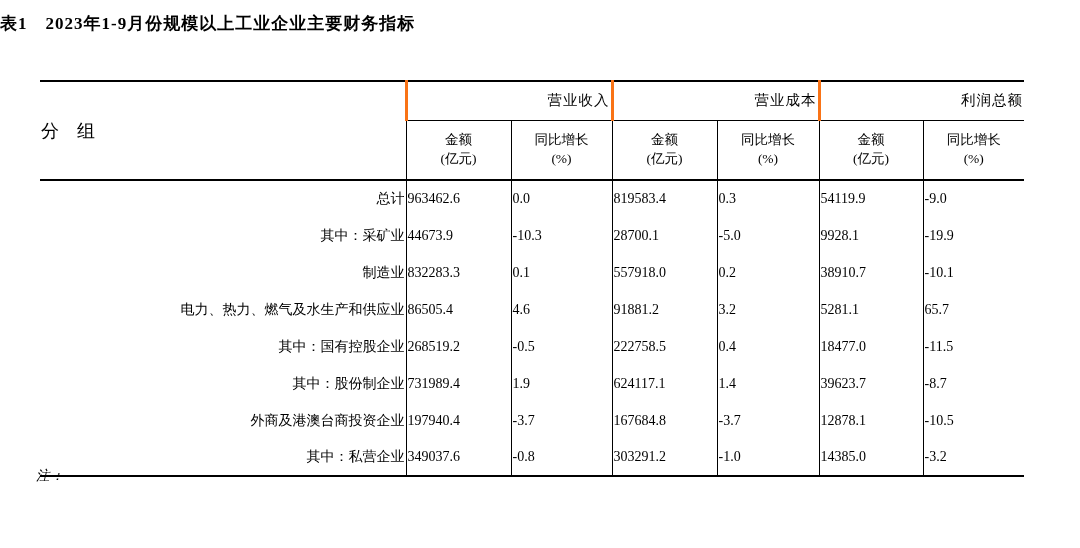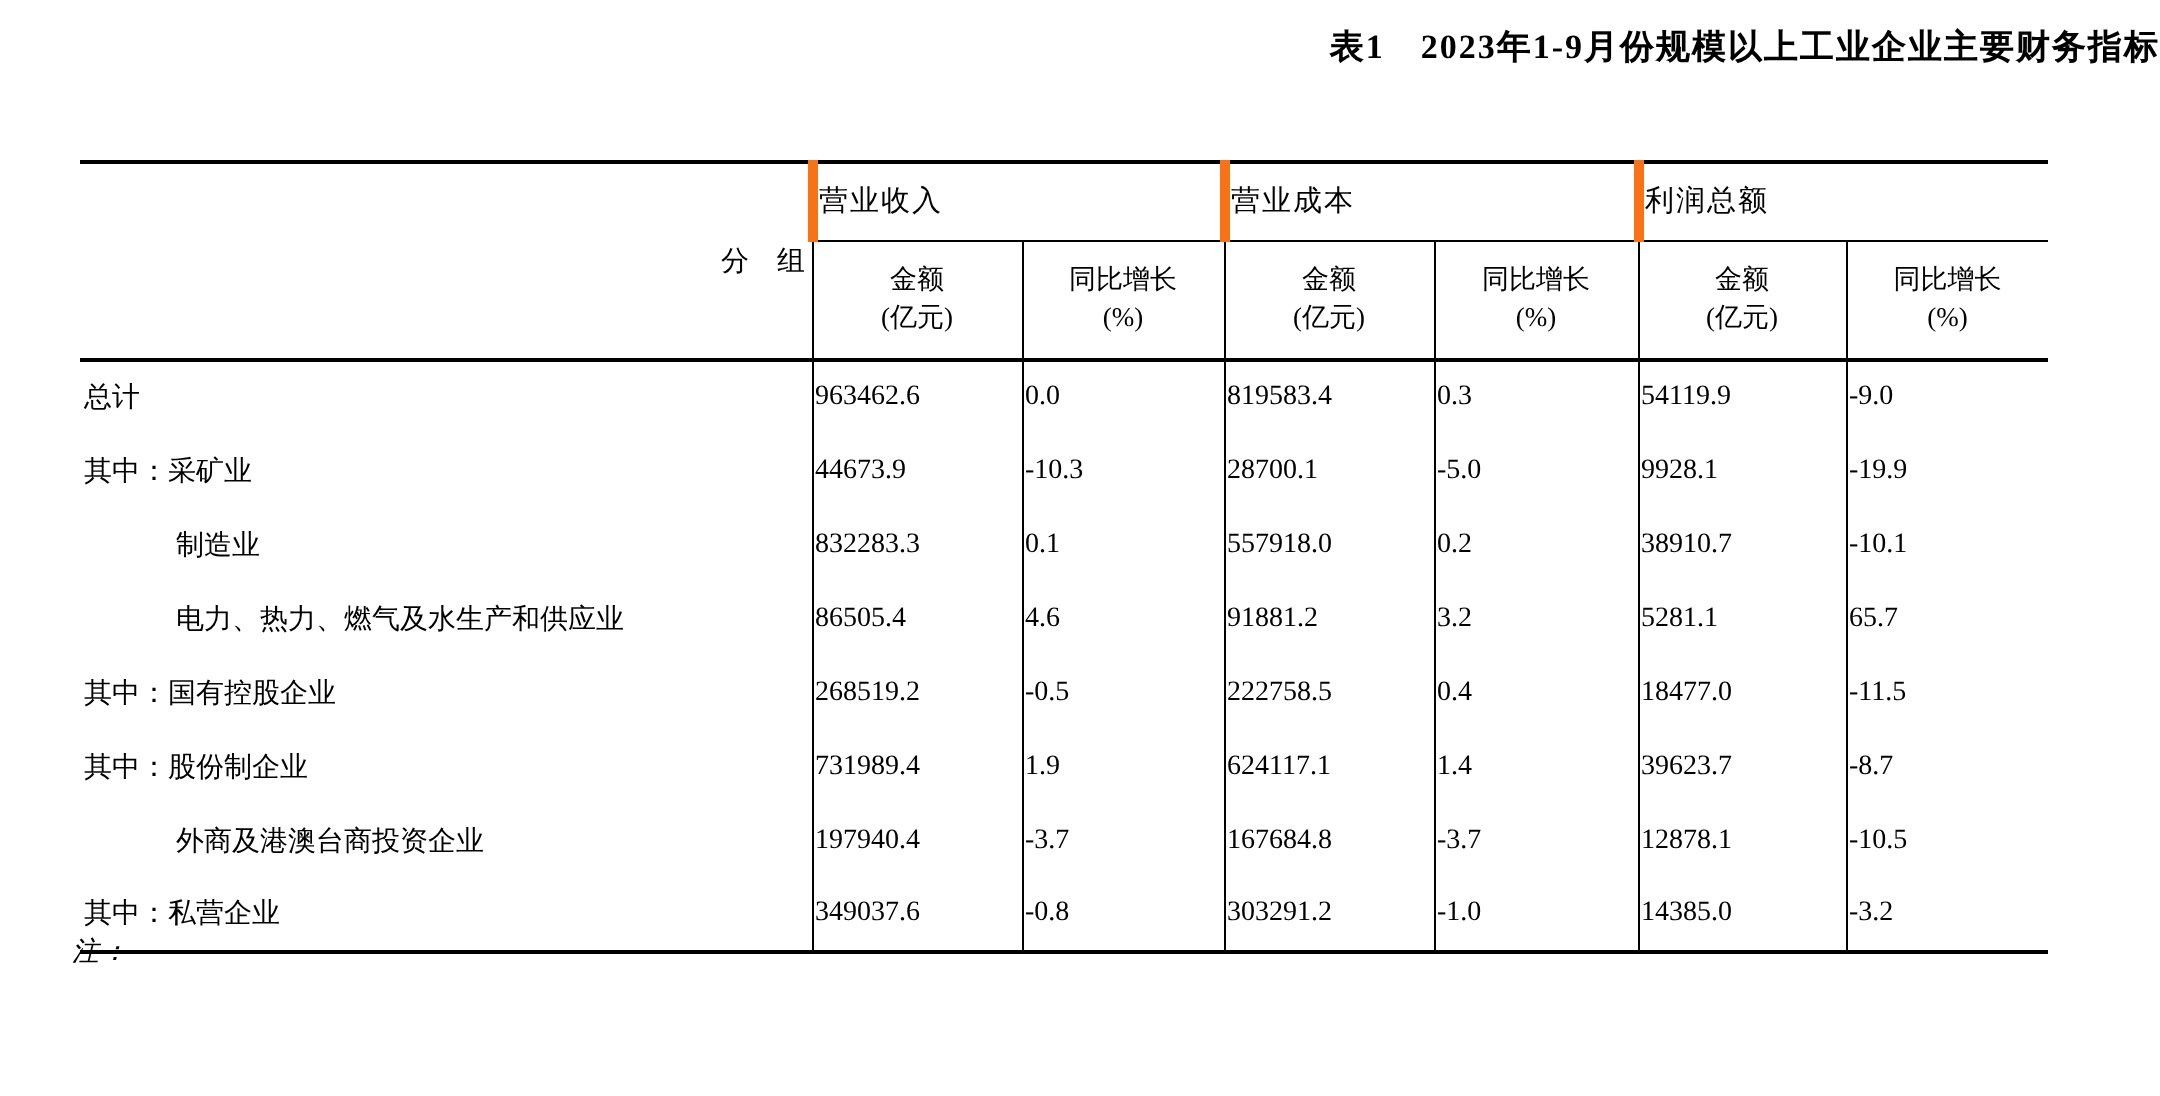--- a/index.html
+++ b/index.html
@@ -13,69 +13,69 @@
     width: 1080px;
     height: 548px;
     background: #ffffff;
     overflow: hidden;
   }
   .title {
     position: absolute;
     top: 12px;
     left: 0;
     width: 100%;
-    text-align: right;
+    text-align: left;
     font-size: 17px;
     font-weight: bold;
     letter-spacing: 1px;
   }
   table.stat-table {
     position: absolute;
     top: 80px;
     left: 40px;
     width: 984px;
     border-collapse: collapse;
     table-layout: fixed;
     border-top: 2px solid #000;
     border-bottom: 2px solid #000;
     font-size: 14px;
   }
   .stat-table th { font-weight: normal; }
   .label-head {
     border-right: 1px solid #000;
     border-bottom: 2px solid #000;
-    text-align: right;
-    vertical-align: middle;
-    font-size: 14px;
+    text-align: left;
+    vertical-align: middle;
+    font-size: 18px;
   }
   .group-head {
     height: 39px;
-    border-left: 5px solid #f97316;
+    border-left: 3px solid #f97316;
     border-bottom: 1px solid #000;
-    text-align: left;
+    text-align: right;
     vertical-align: middle;
     letter-spacing: 1px;
     font-size: 14.5px;
   }
   .sub-head {
     height: 60px;
     border-left: 1px solid #000;
     border-bottom: 2px solid #000;
     text-align: center;
     vertical-align: middle;
     font-size: 13.5px;
     line-height: 1.4;
   }
   .stat-table tbody td {
     height: 37px;
     vertical-align: middle;
     font-size: 14px;
   }
   td.row-label {
-    text-align: left;
+    text-align: right;
     padding-left: 2px;
     font-size: 14.5px;
   }
   tr.indent td.row-label { padding-left: 48px; }
   td.num {
     border-left: 1px solid #000;
     text-align: left;
     padding-right: 18px;
   }
   .notes {

